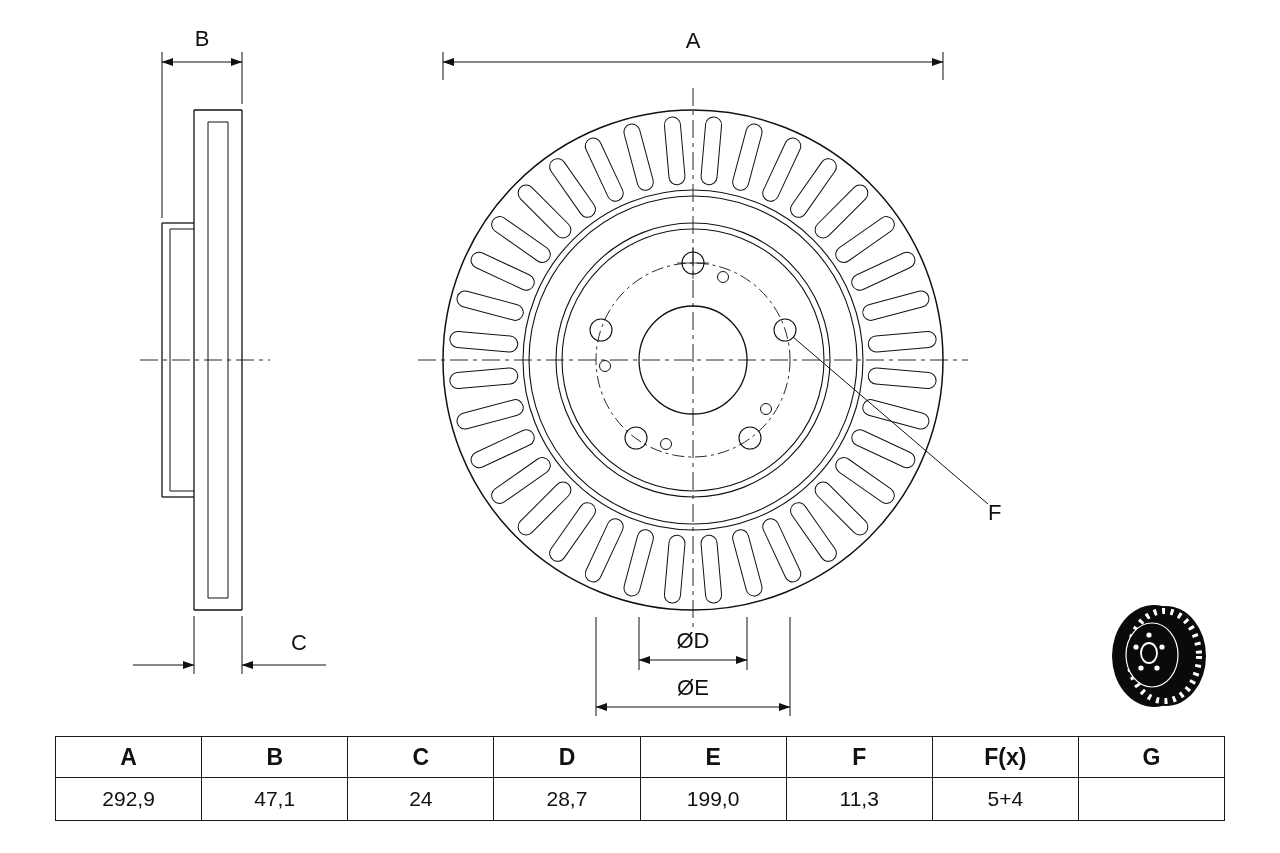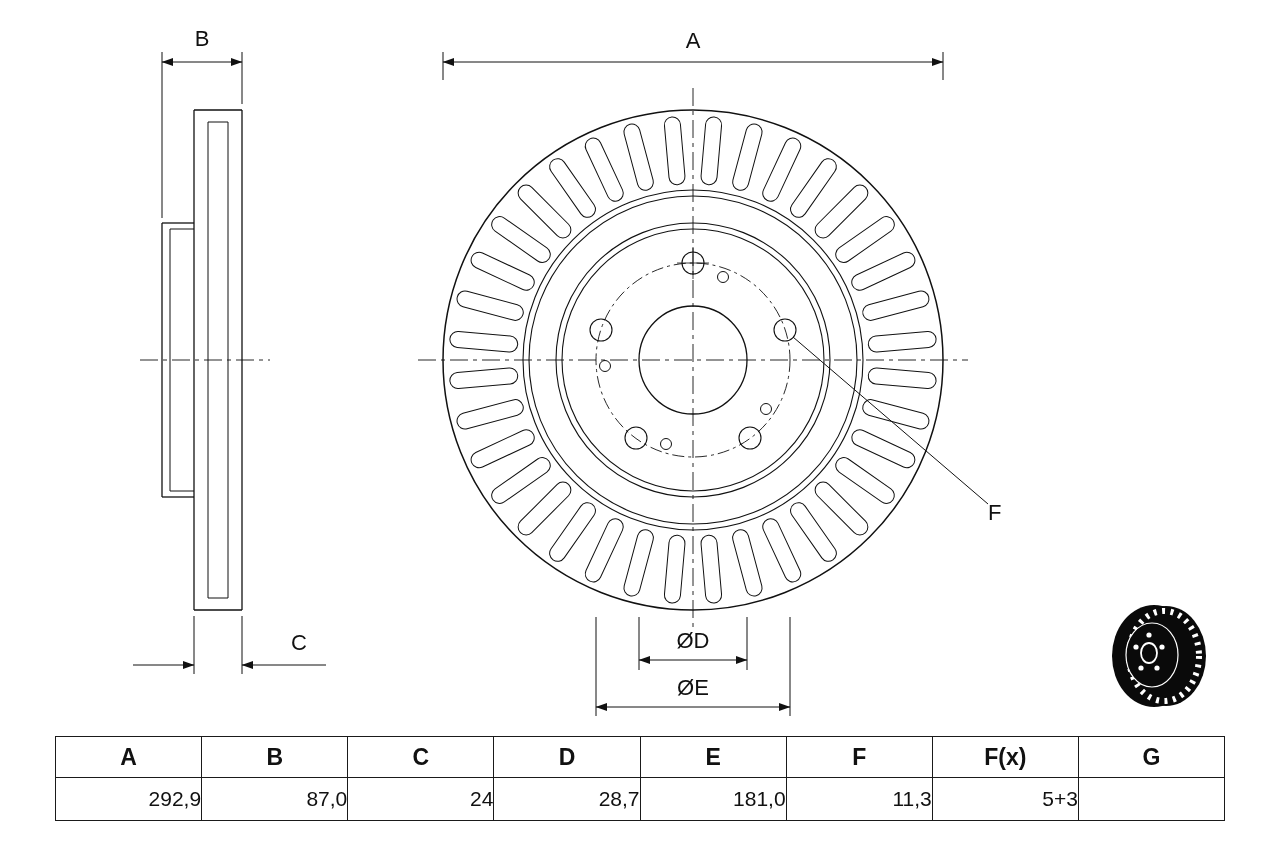--- a/index.html
+++ b/index.html
@@ -4,21 +4,21 @@
 <style>
   html,body{margin:0;padding:0;background:#fff;}
   .page{position:relative;width:1280px;height:853px;background:#ffffff;
         font-family:"Liberation Sans",sans-serif;overflow:hidden;}
   .page svg.drawing{position:absolute;top:0;left:0;}
   .dims-table{position:absolute;left:55px;top:736px;width:1170px;
               border-collapse:collapse;table-layout:fixed;background:#fff;}
   .dims-table th,.dims-table td{border:1px solid #1a1a1a;text-align:center;
               color:#111;padding:0;}
   .dims-table th{height:40px;font-size:23px;font-weight:bold;}
-  .dims-table td{height:42px;font-size:21px;font-weight:normal;text-align:right;}
+  .dims-table td{height:42px;font-size:21px;font-weight:normal;}
   text{font-family:"Liberation Sans",sans-serif;fill:#111;stroke:none;}
   .dimtext{font-size:22px;}
 </style>
 </head>
 <body>
 
 <div class="page">
 
   <svg class="drawing" width="1280" height="735" viewBox="0 0 1280 735">
     <defs>
@@ -188,23 +188,23 @@
       <th>B</th>
       <th>C</th>
       <th>D</th>
       <th>E</th>
       <th>F</th>
       <th>F(x)</th>
       <th>G</th>
     </tr>
     <tr>
       <td>292,9</td>
-      <td>87,0</td>
+      <td>47,1</td>
       <td>24</td>
       <td>28,7</td>
-      <td>181,0</td>
+      <td>199,0</td>
       <td>11,3</td>
-      <td>5+3</td>
+      <td>5+4</td>
       <td></td>
     </tr>
   </tbody>
     </table>
 </div>
 
 </body></html>

